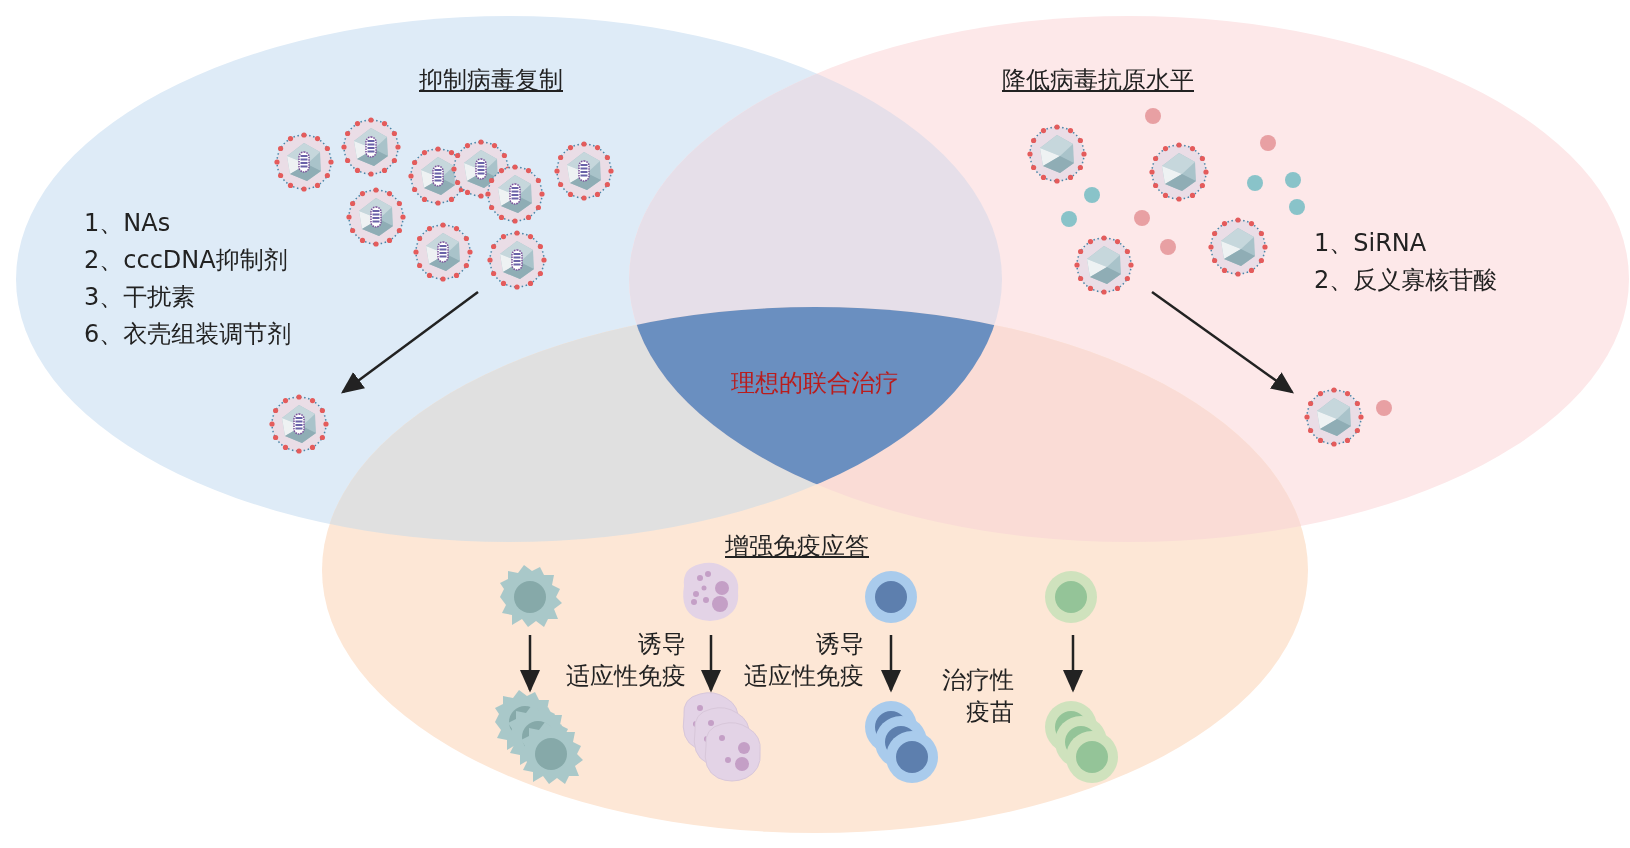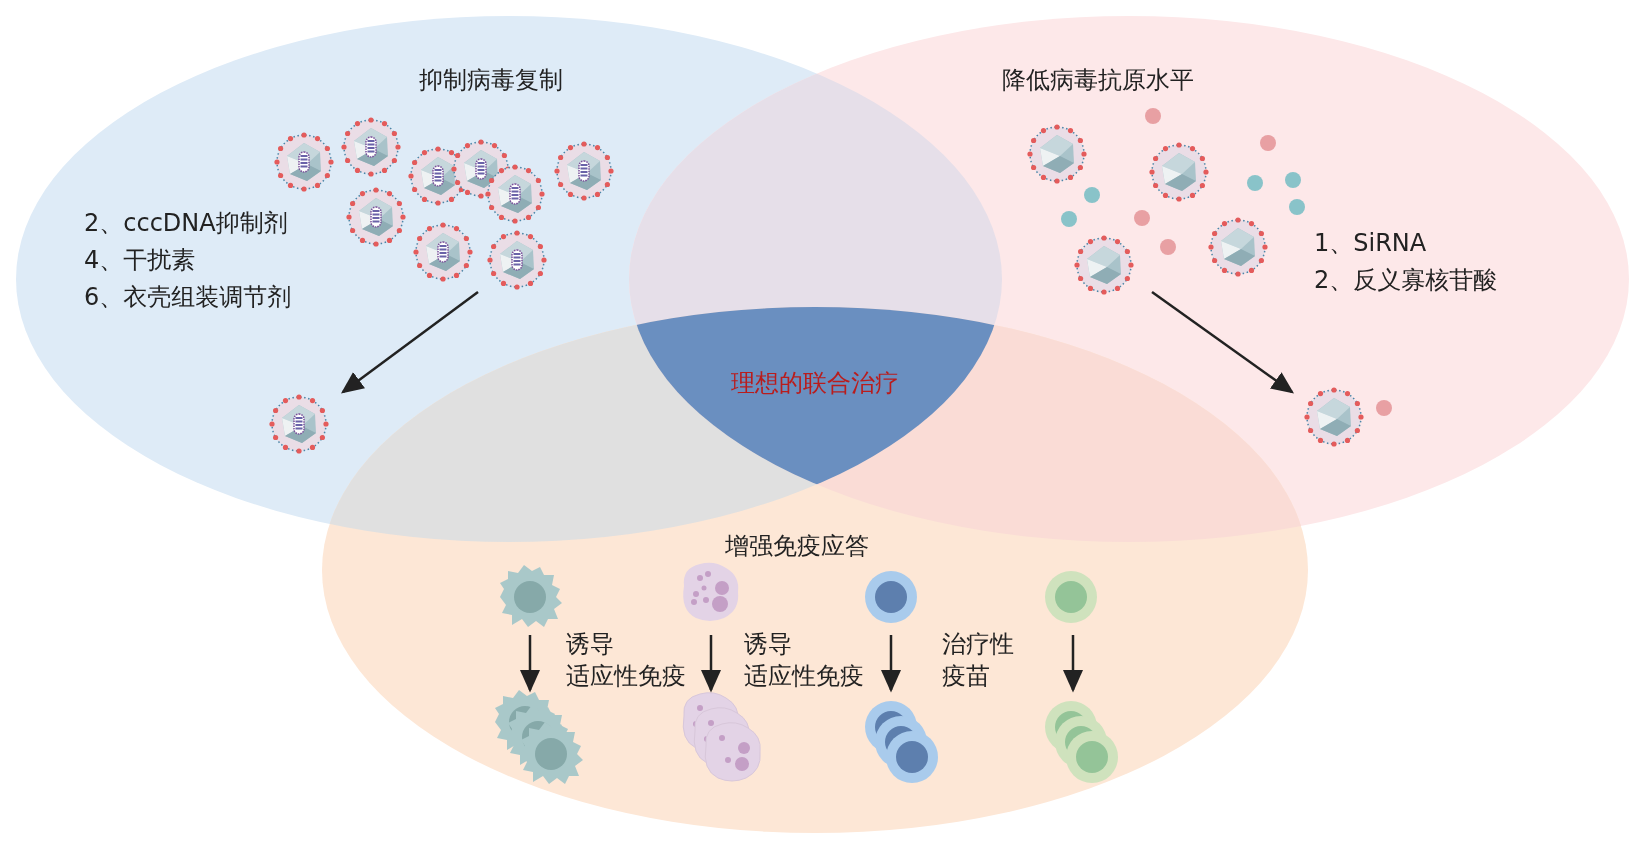--- a/index.html
+++ b/index.html
@@ -1,23 +1,23 @@
 <!DOCTYPE html>
 <html><head>
 <meta charset="utf-8">
 <style>
   html, body { margin:0; padding:0; background:#ffffff; }
   body { width:1630px; height:848px; overflow:hidden; position:relative;
          font-family:"DejaVu Sans","Liberation Sans",sans-serif; }
   svg#diagram { position:absolute; left:0; top:0; }
   .lbl { position:absolute; color:#222; font-size:24px; white-space:nowrap; }
-  .title { transform:translateX(-50%); }
+  .title { transform:translateX(-50%);text-decoration:underline; }
   .list { line-height:37px; font-size:24px; }
   .center-lbl { color:#b91c1c; transform:translateX(-50%); }
-  .mid { text-align:left; line-height:32px; transform:translateX(-50%); }
+  .mid { text-align:right; line-height:32px; transform:translateX(-50%); }
 </style>
 </head>
 <body>
 
 <svg id="diagram" width="1630" height="848" viewBox="0 0 1630 848">
   <defs>
     <clipPath id="clipBlue">
         <ellipse cx="509" cy="279" rx="493" ry="263"></ellipse>
       </clipPath>
     <clipPath id="clipPink">
@@ -243,22 +243,23 @@
 
     <line x1="530" y1="635" x2="530" y2="690" stroke="#222" stroke-width="2.5" marker-end="url(#arrowhead)"></line>
     <line x1="711" y1="635" x2="711" y2="690" stroke="#222" stroke-width="2.5" marker-end="url(#arrowhead)"></line>
     <line x1="891" y1="635" x2="891" y2="690" stroke="#222" stroke-width="2.5" marker-end="url(#arrowhead)"></line>
     <line x1="1073" y1="635" x2="1073" y2="690" stroke="#222" stroke-width="2.5" marker-end="url(#arrowhead)"></line>
   </g>
 </svg>
 
 <div class="lbl title" style="left:491px; top:64px;">抑制病毒复制</div>
 <div class="lbl list" style="left:84px; top:205px;">
+  <div>1、NAs</div>
   <div>2、cccDNA抑制剂</div>
-  <div>4、干扰素</div>
+  <div>3、干扰素</div>
   <div>6、衣壳组装调节剂</div>
 </div>
 
 <div class="lbl title" style="left:1098px; top:64px;">降低病毒抗原水平</div>
 <div class="lbl list" style="left:1314px; top:225px;">
   <div>1、SiRNA</div>
   <div>2、反义寡核苷酸</div>
 </div>
 
 <div class="lbl center-lbl" style="left:815px; top:367px;">理想的联合治疗</div>
@@ -266,16 +267,16 @@
 <div class="lbl title" style="left:797px; top:530px;">增强免疫应答</div>
 
 <div class="lbl mid" style="left:626px; top:628px;">
   <div>诱导</div>
   <div>适应性免疫</div>
 </div>
 <div class="lbl mid" style="left:804px; top:628px;">
   <div>诱导</div>
   <div>适应性免疫</div>
 </div>
-<div class="lbl mid" style="left:978px; top:628px;">
+<div class="lbl mid" style="left:978px; top:664px;">
   <div>治疗性</div>
   <div>疫苗</div>
 </div>
 
 </body></html>

